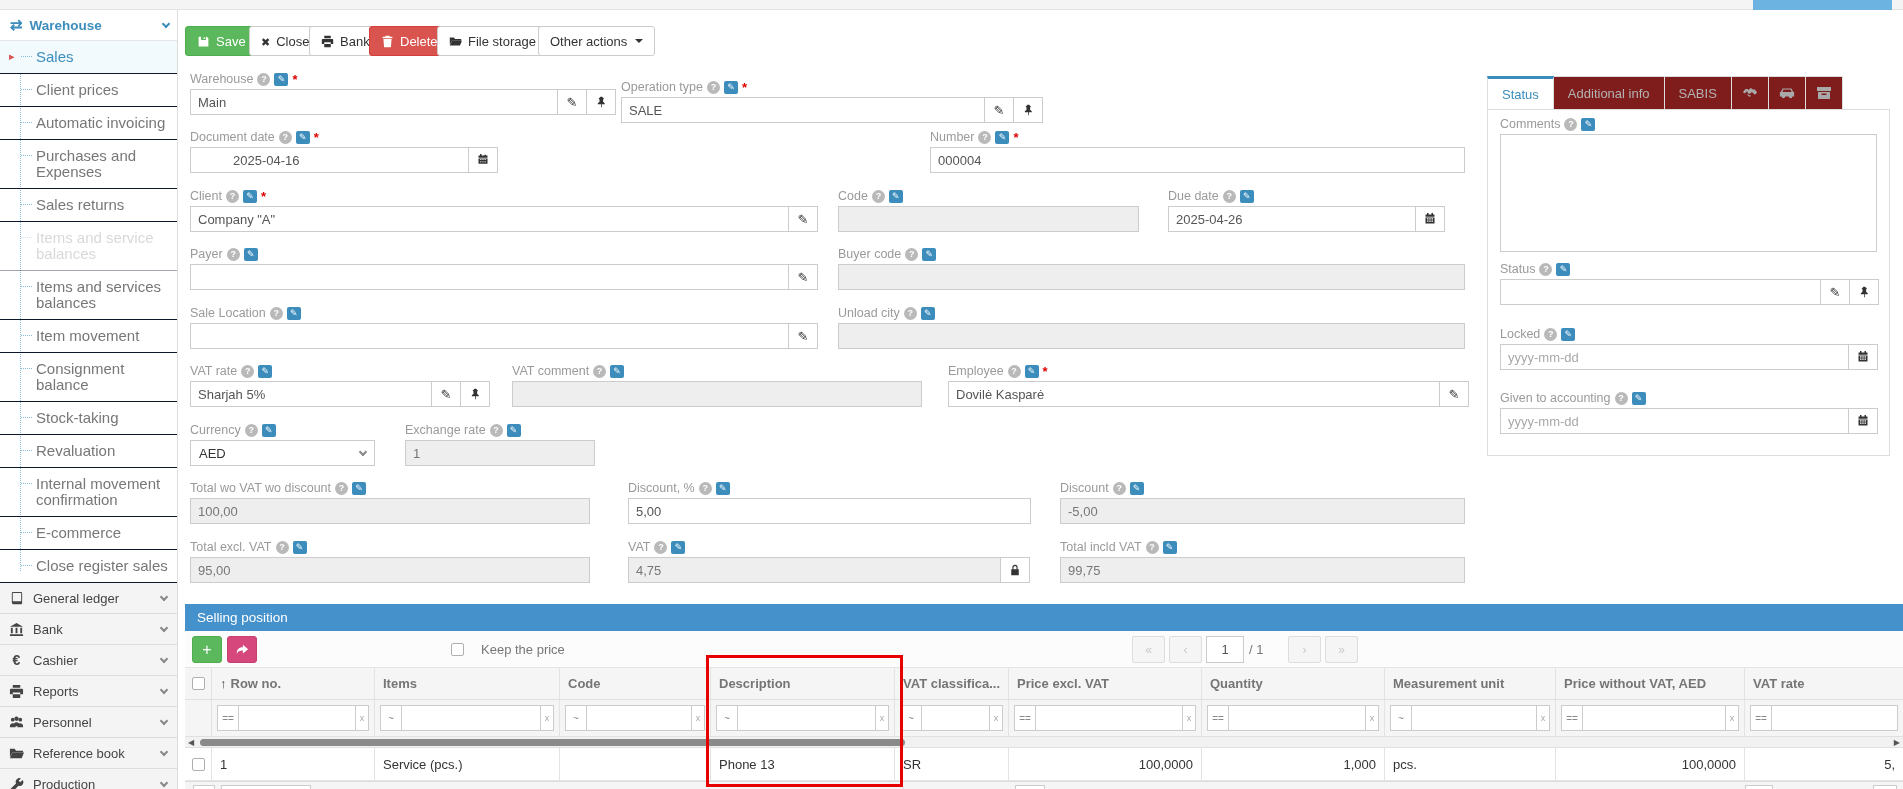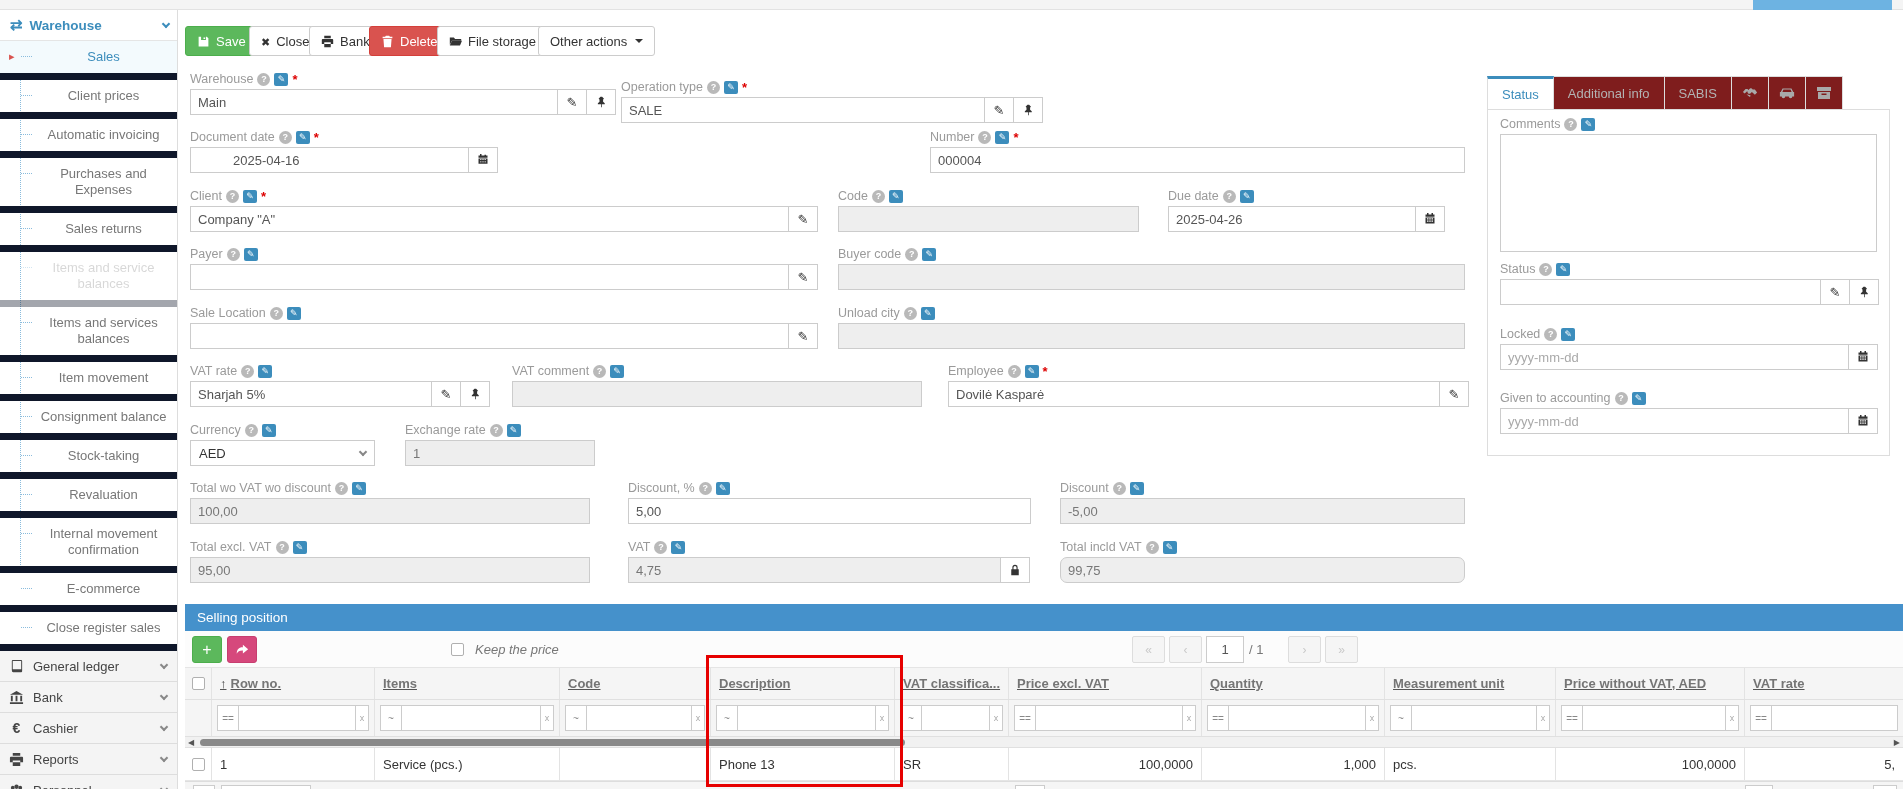--- a/index.html
+++ b/index.html
@@ -12,21 +12,21 @@
 .topstrip-blue { position:absolute; left:1753px; top:0; width:139px; height:10px; background:#6db3e2; }
 
 
 .sidebar { position:absolute; left:0; top:10px; width:178px; height:779px; background:#fff; border-right:1px solid #ddd; overflow:hidden; }
 .sb-header { height:31px; display:flex; align-items:center; padding:0 8px 0 10px; border-bottom:1px solid #e5e5e5; color:#3c8dbc; font-weight:bold; font-size:13.5px; }
 .sb-header .swap { font-size:15px; margin-right:7px; }
 .sb-header .spacer { flex:1; }
 .chev { display:inline-block; width:6px; height:6px; border-right:2px solid #3c8dbc; border-bottom:2px solid #3c8dbc; transform:rotate(45deg); margin-top:-3px; }
 .chev.gray { border-color:#888; }
 .tree-line { position:absolute; left:20px; top:45px; height:516px; border-left:1px dotted #8abcdd; }
-.sb-item { position:relative; padding:8px 6px 8px 36px; line-height:16px; color:#777; font-size:13px; border-bottom:7px solid #0f172a; cursor:pointer;text-align:center; }
+.sb-item { position:relative; padding:8px 6px 8px 36px; line-height:16px; color:#777; font-size:15px; border-bottom:1px solid #0f172a; cursor:pointer; }
 .sb-item::before { content:""; position:absolute; left:21px; top:15px; width:11px; border-top:1px dotted #8abcdd; }
 .sb-item.active { background:#f3fafd; color:#3c8dbc; }
 .sb-item.active::after { content:"\25B8"; position:absolute; left:9px; top:7px; color:#d9534f; font-size:11px; }
 .sb-item.ghost { color:#999; opacity:0.38; }
 .sb-section { height:31px; display:flex; align-items:center; gap:9px; padding:0 10px 0 9px; background:#f4f4f4; border-bottom:1px solid #ddd; color:#444; font-size:13px; cursor:pointer; }
 .sb-section svg { width:15px; height:15px; fill:#444; flex:none; }
 .sb-section .eur { font-size:14px; font-weight:bold; width:15px; text-align:center; }
 .sb-section .spacer { flex:1; }
 
 
@@ -67,27 +67,27 @@
 
 
 .sp-title { position:absolute; left:185px; top:604px; width:1718px; height:27px; background:#4591cb; color:#fff; display:flex; align-items:center; padding:0 12px; font-size:13.5px; }
 .sp-toolbar { position:absolute; left:185px; top:631px; width:1718px; height:37px; background:#fcfcfc; border-bottom:1px solid #e5e5e5; }
 .mini-btn { position:absolute; top:5px; width:30px; height:27px; border-radius:3px; border:1px solid #ccc; display:flex; align-items:center; justify-content:center; color:#fff; cursor:pointer; }
 .mini-btn.green { background:#5cb85c; border-color:#4cae4c; font-size:16px; }
 .mini-btn.green::before { content:"+"; }
 .mini-btn.pink { background:#d6487c; border-color:#c73e70; }
 .mini-btn.pink svg { width:14px; height:14px; fill:#fff; }
 .cb { display:inline-block; width:13px; height:13px; background:#fff; border:1px solid #b0b0b0; border-radius:2px; cursor:pointer; }
-.keep { position:absolute; left:266px; top:11px; display:flex; align-items:center; gap:11px; color:#777;font-style:italic; }
+.keep { position:absolute; left:266px; top:11px; display:flex; align-items:center; gap:17px; color:#777; }
 .pgbtn { position:absolute; top:5px; width:33px; height:27px; background:#f5f5f5; border:1px solid #ddd; border-radius:2px; color:#c9c9c9; display:flex; align-items:center; justify-content:center; font-size:12px; cursor:pointer; }
 .pg-input { position:absolute; left:1021px; top:5px; width:38px; height:27px; border:1px solid #ccc; text-align:center; color:#555; font-size:13px; font-family:inherit; }
 .pg-total { position:absolute; left:1064px; top:11px; color:#777; }
 
 .sp-row { position:absolute; left:185px; display:flex; width:1718px; overflow:hidden; }
-.sp-head { top:668px; height:32px; background:#f5f5f5; border-bottom:1px solid #e0e0e0;text-decoration:underline; }
+.sp-head { top:668px; height:32px; background:#f5f5f5; border-bottom:1px solid #e0e0e0; }
 .sp-filter { top:700px; height:37px; background:#f5f5f5; border-bottom:1px solid #e0e0e0; }
 .sp-data { top:748px; height:33px; background:#fff; border-bottom:1px solid #e5e5e5; }
 .cell { flex:none; border-right:1px solid #e3e3e3; padding:0 8px; display:flex; align-items:center; overflow:hidden; white-space:nowrap; }
 .sp-head .cell { color:#757575; font-weight:bold; font-size:13px; }
 .sp-head .cell .sort { color:#444; margin-right:4px; font-weight:normal; }
 .sp-head .cell .sort::before { content:"\2191"; }
 .sp-data .cell { color:#333; }
 .cell.num { justify-content:flex-end; }
 .cell.ck { justify-content:center; padding:0; }
 .w-cb{width:27px}.w-rowno{width:163px}.w-items{width:185px}.w-code{width:151px}.w-desc{width:184px}
@@ -501,21 +501,21 @@
         </span>
     </div>
   </div>
   <div class="field" style="left:1060px;top:540px">
     <div class="f-label">
         <span>Total incld VAT</span>
         <span class="h-ic"></span>
         <span class="e-ic"></span>
       </div>
     <div class="f-row">
-        <input class="f-input dis" disabled="" style="width: 405px; border-radius: 7px;" value="99,75">
+        <input class="f-input dis" disabled="" style="width: 405px;" value="99,75">
       </div>
   </div>
 
   <div class="rp-tabs">
     <div class="rp-tab active">Status</div>
     <div class="rp-tab">Additional info</div>
     <div class="rp-tab">SABIS</div>
     <div class="rp-tab" style="padding:0 10px">
       <svg viewBox="0 0 18 14">
           <path d="M6.5 3 9 5.5a1 1 0 0 1-1.4 1.4L5.8 5.1 3 7.5 1 6l3-3.5h2.5zM12 3h2.5L17 6.5 14.5 9l-3.4-3.1L9.7 7.3a2.2 2.2 0 0 1-3.1-3.1L9 2c1-.6 2.2-.3 3 1z"></path>

